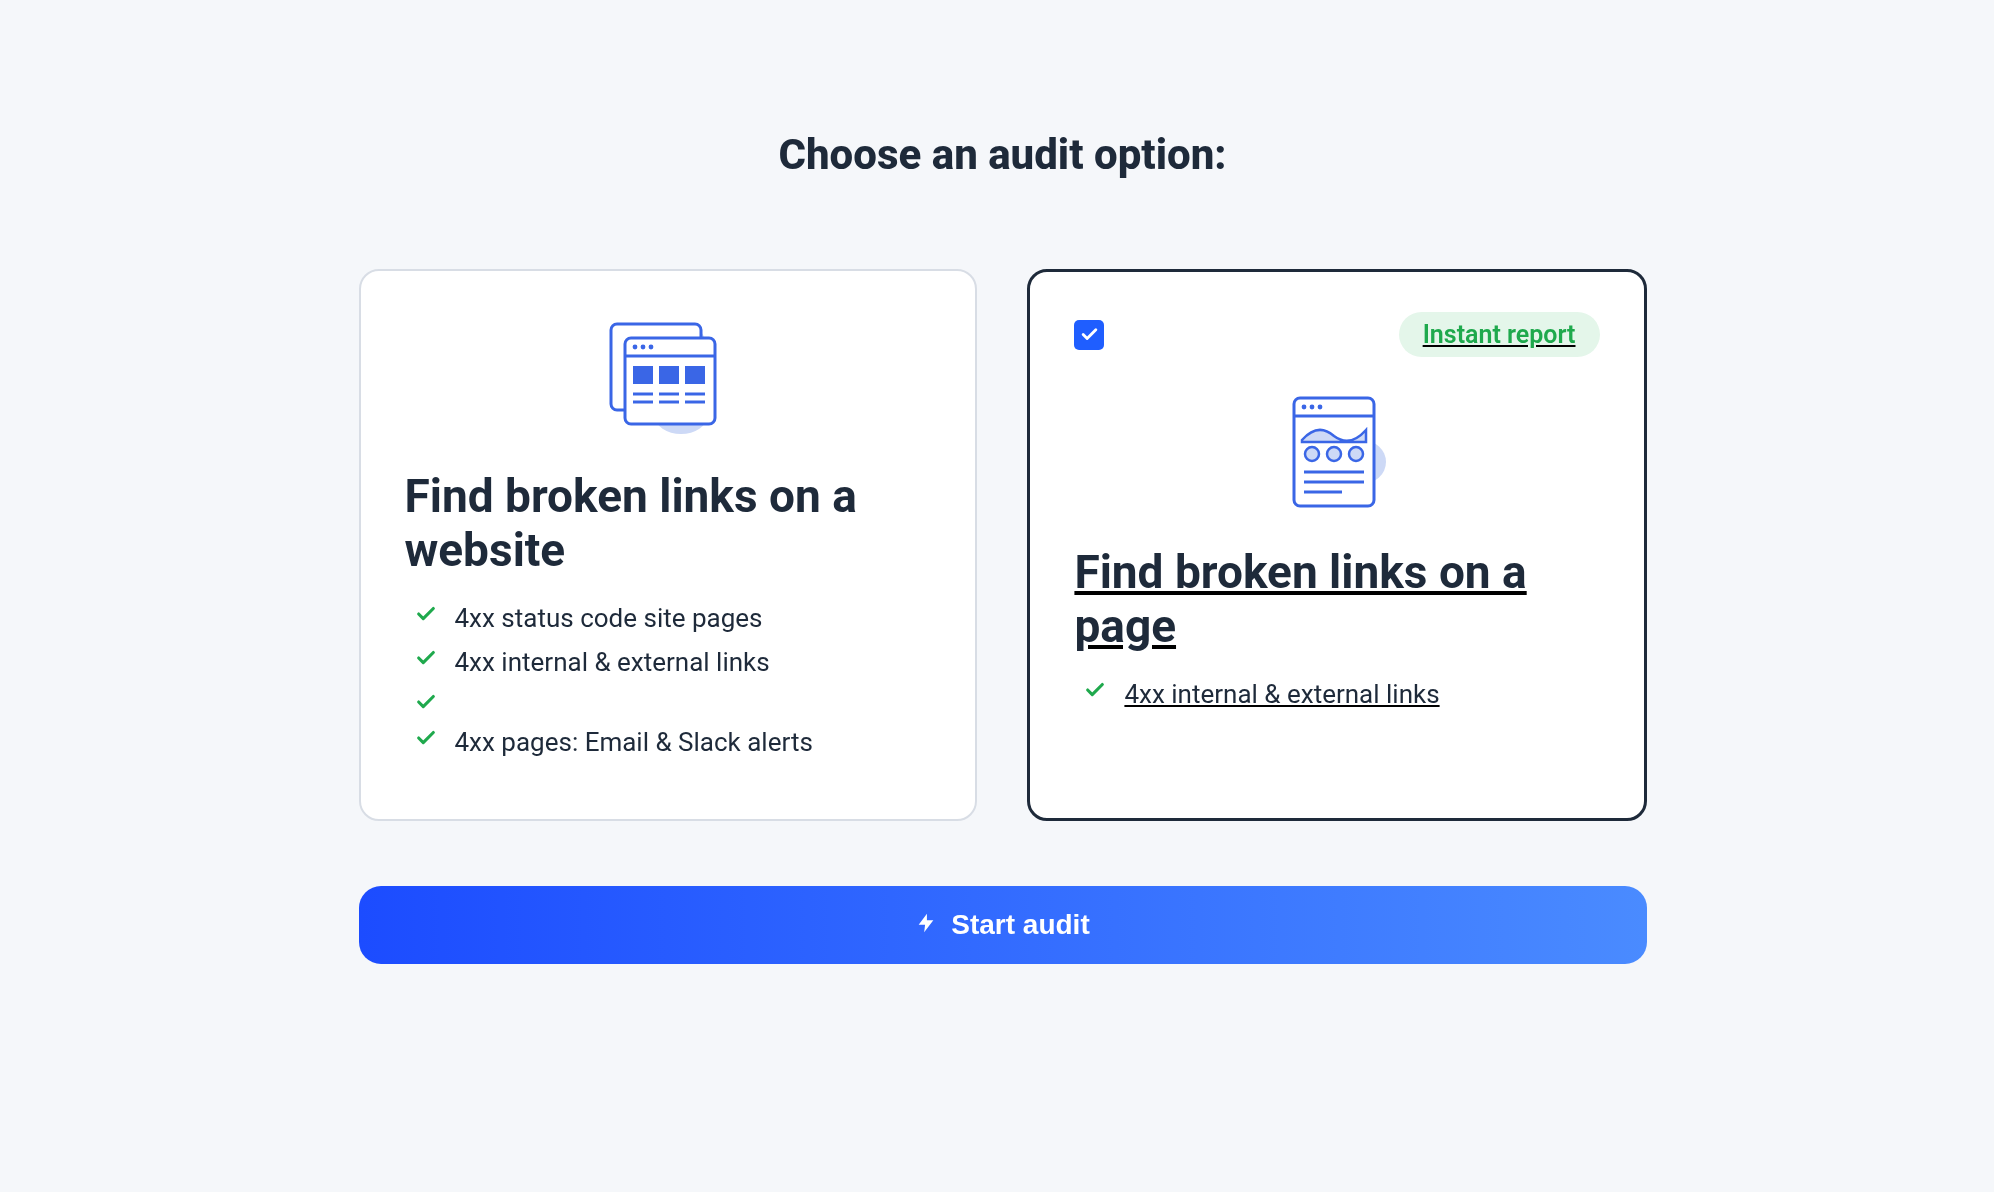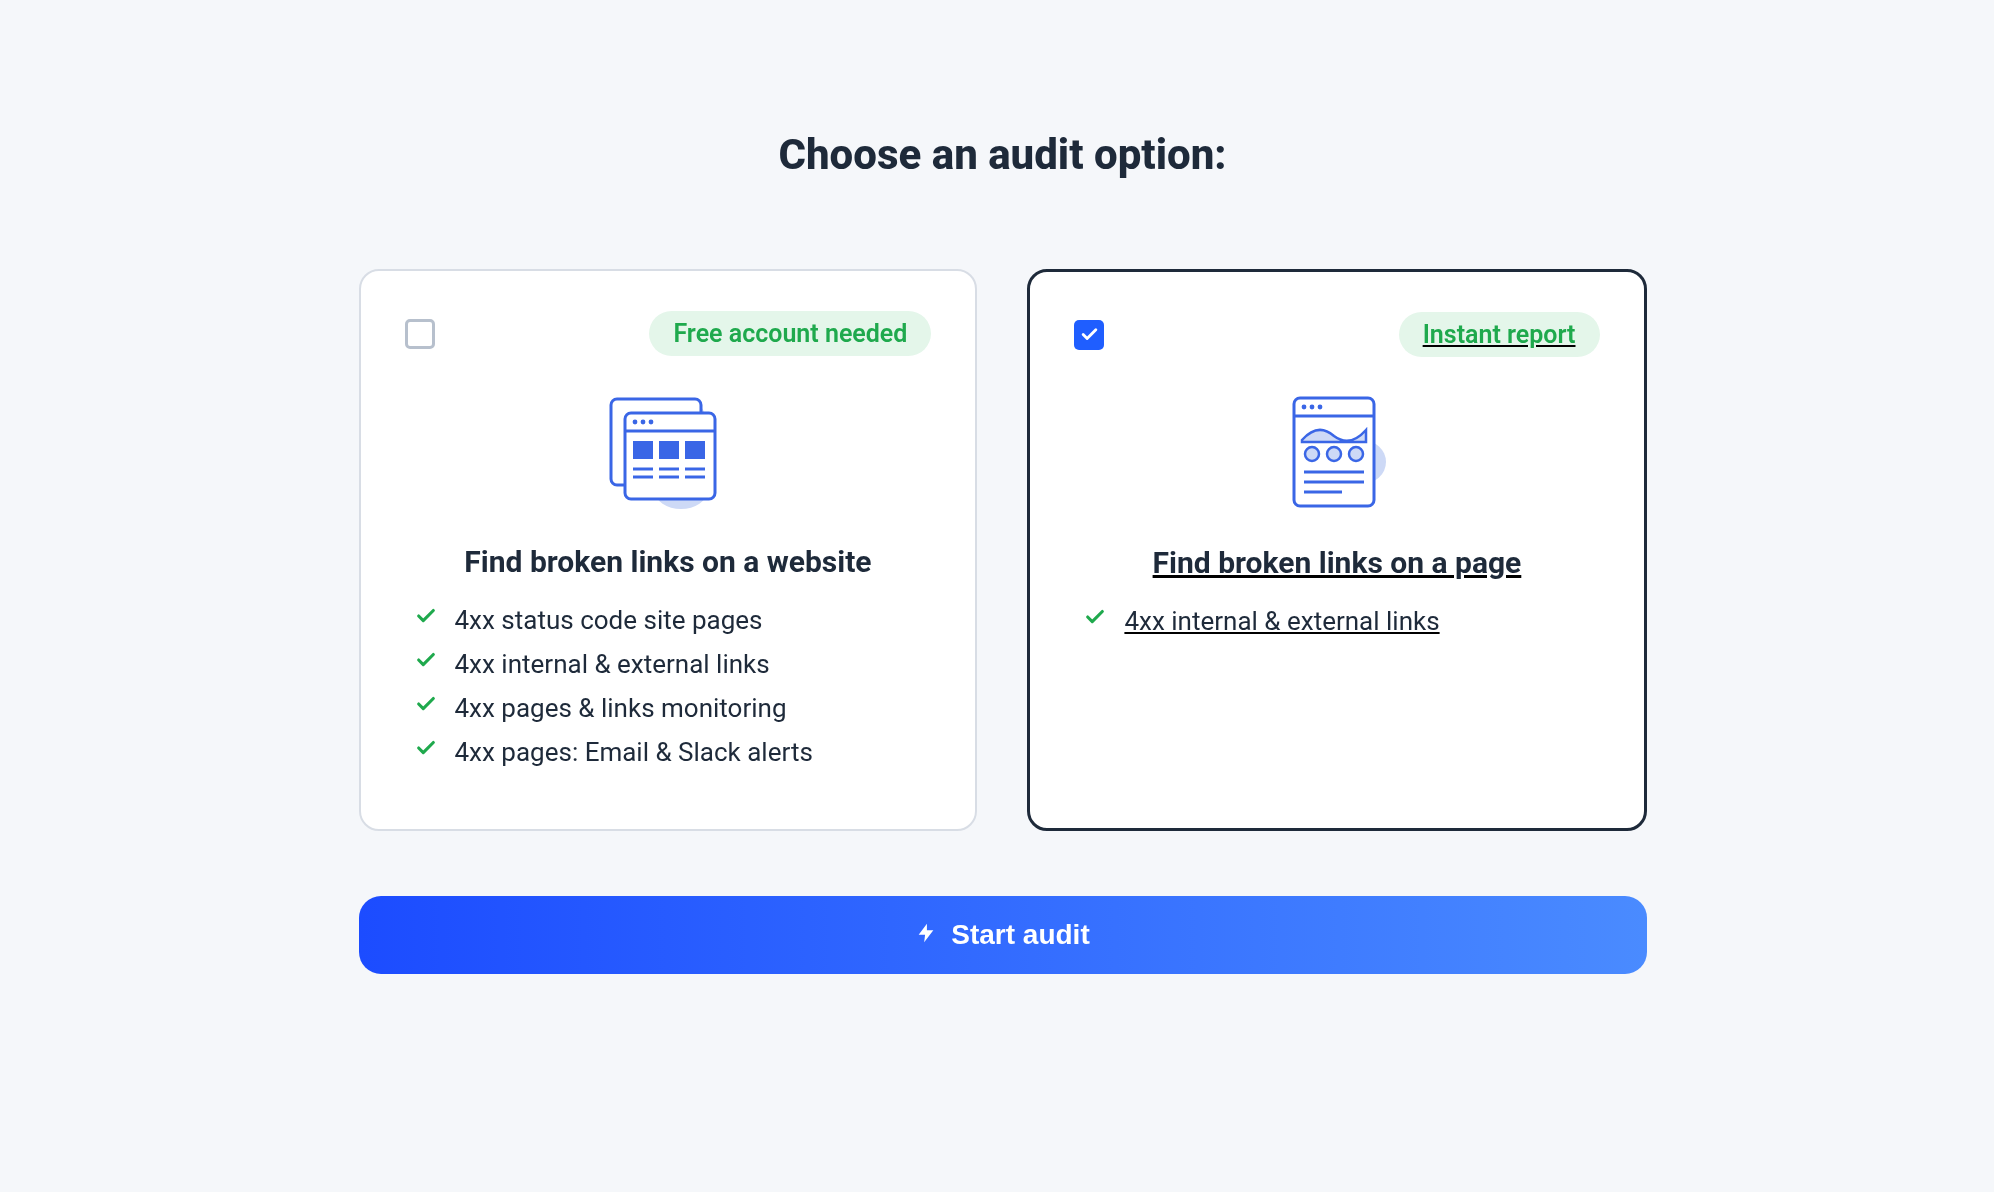--- a/index.html
+++ b/index.html
@@ -78,24 +78,23 @@
     border-radius: 999px;
   }
   .illustration {
     display: flex;
     justify-content: center;
     margin-bottom: 28px;
     height: 130px;
     align-items: center;
   }
   .card-title {
-    font-size: 30px;
+    font-size: 46px;
     font-weight: 700;
     color: #1e2a3a;
-    text-align: center;
     margin-bottom: 26px;
   }
   .feature-list {
     list-style: none;
     padding-left: 10px;
   }
   .feature-item {
     display: flex;
     align-items: flex-start;
     gap: 18px;
@@ -135,24 +134,20 @@
 </head>
 <body>
 
 <div class="container">
 
   <h1 class="page-title">Choose an audit option:</h1>
 
   <div class="options-row">
 
     <div class="option-card unselected">
-      <div class="card-top">
-        <div class="checkbox empty"></div>
-        <div class="badge">Free account needed</div>
-      </div>
       <div class="illustration">
         <svg width="130" height="120" viewBox="0 0 130 120">
           <ellipse cx="78" cy="100" rx="26" ry="18" fill="#cdd9f6"></ellipse>
           <ellipse cx="88" cy="26" rx="14" ry="14" fill="#cdd9f6"></ellipse>
           <rect x="8" y="8" width="90" height="86" rx="6" fill="#fff" stroke="#3a66e6" stroke-width="3"></rect>
           <rect x="22" y="22" width="90" height="86" rx="6" fill="#fff" stroke="#3a66e6" stroke-width="3"></rect>
           <line x1="22" y1="40" x2="112" y2="40" stroke="#3a66e6" stroke-width="3"></line>
           <circle cx="32" cy="31" r="2.4" fill="#3a66e6"></circle>
           <circle cx="40" cy="31" r="2.4" fill="#3a66e6"></circle>
           <circle cx="48" cy="31" r="2.4" fill="#3a66e6"></circle>
@@ -184,21 +179,20 @@
               </svg>
           </span>
           <span class="feature-text">4xx internal &amp; external links</span>
         </li>
         <li class="feature-item">
           <span class="feature-check">
             <svg viewBox="0 0 24 24" fill="none" stroke="#1fa94d" stroke-width="3.4" stroke-linecap="round" stroke-linejoin="round">
                 <polyline points="4 12 9 17 20 6"></polyline>
               </svg>
           </span>
-          <span class="feature-text">4xx pages &amp; links monitoring</span>
         </li>
         <li class="feature-item">
           <span class="feature-check">
             <svg viewBox="0 0 24 24" fill="none" stroke="#1fa94d" stroke-width="3.4" stroke-linecap="round" stroke-linejoin="round">
                 <polyline points="4 12 9 17 20 6"></polyline>
               </svg>
           </span>
           <span class="feature-text">4xx pages: Email &amp; Slack alerts</span>
         </li>
       </ul>

